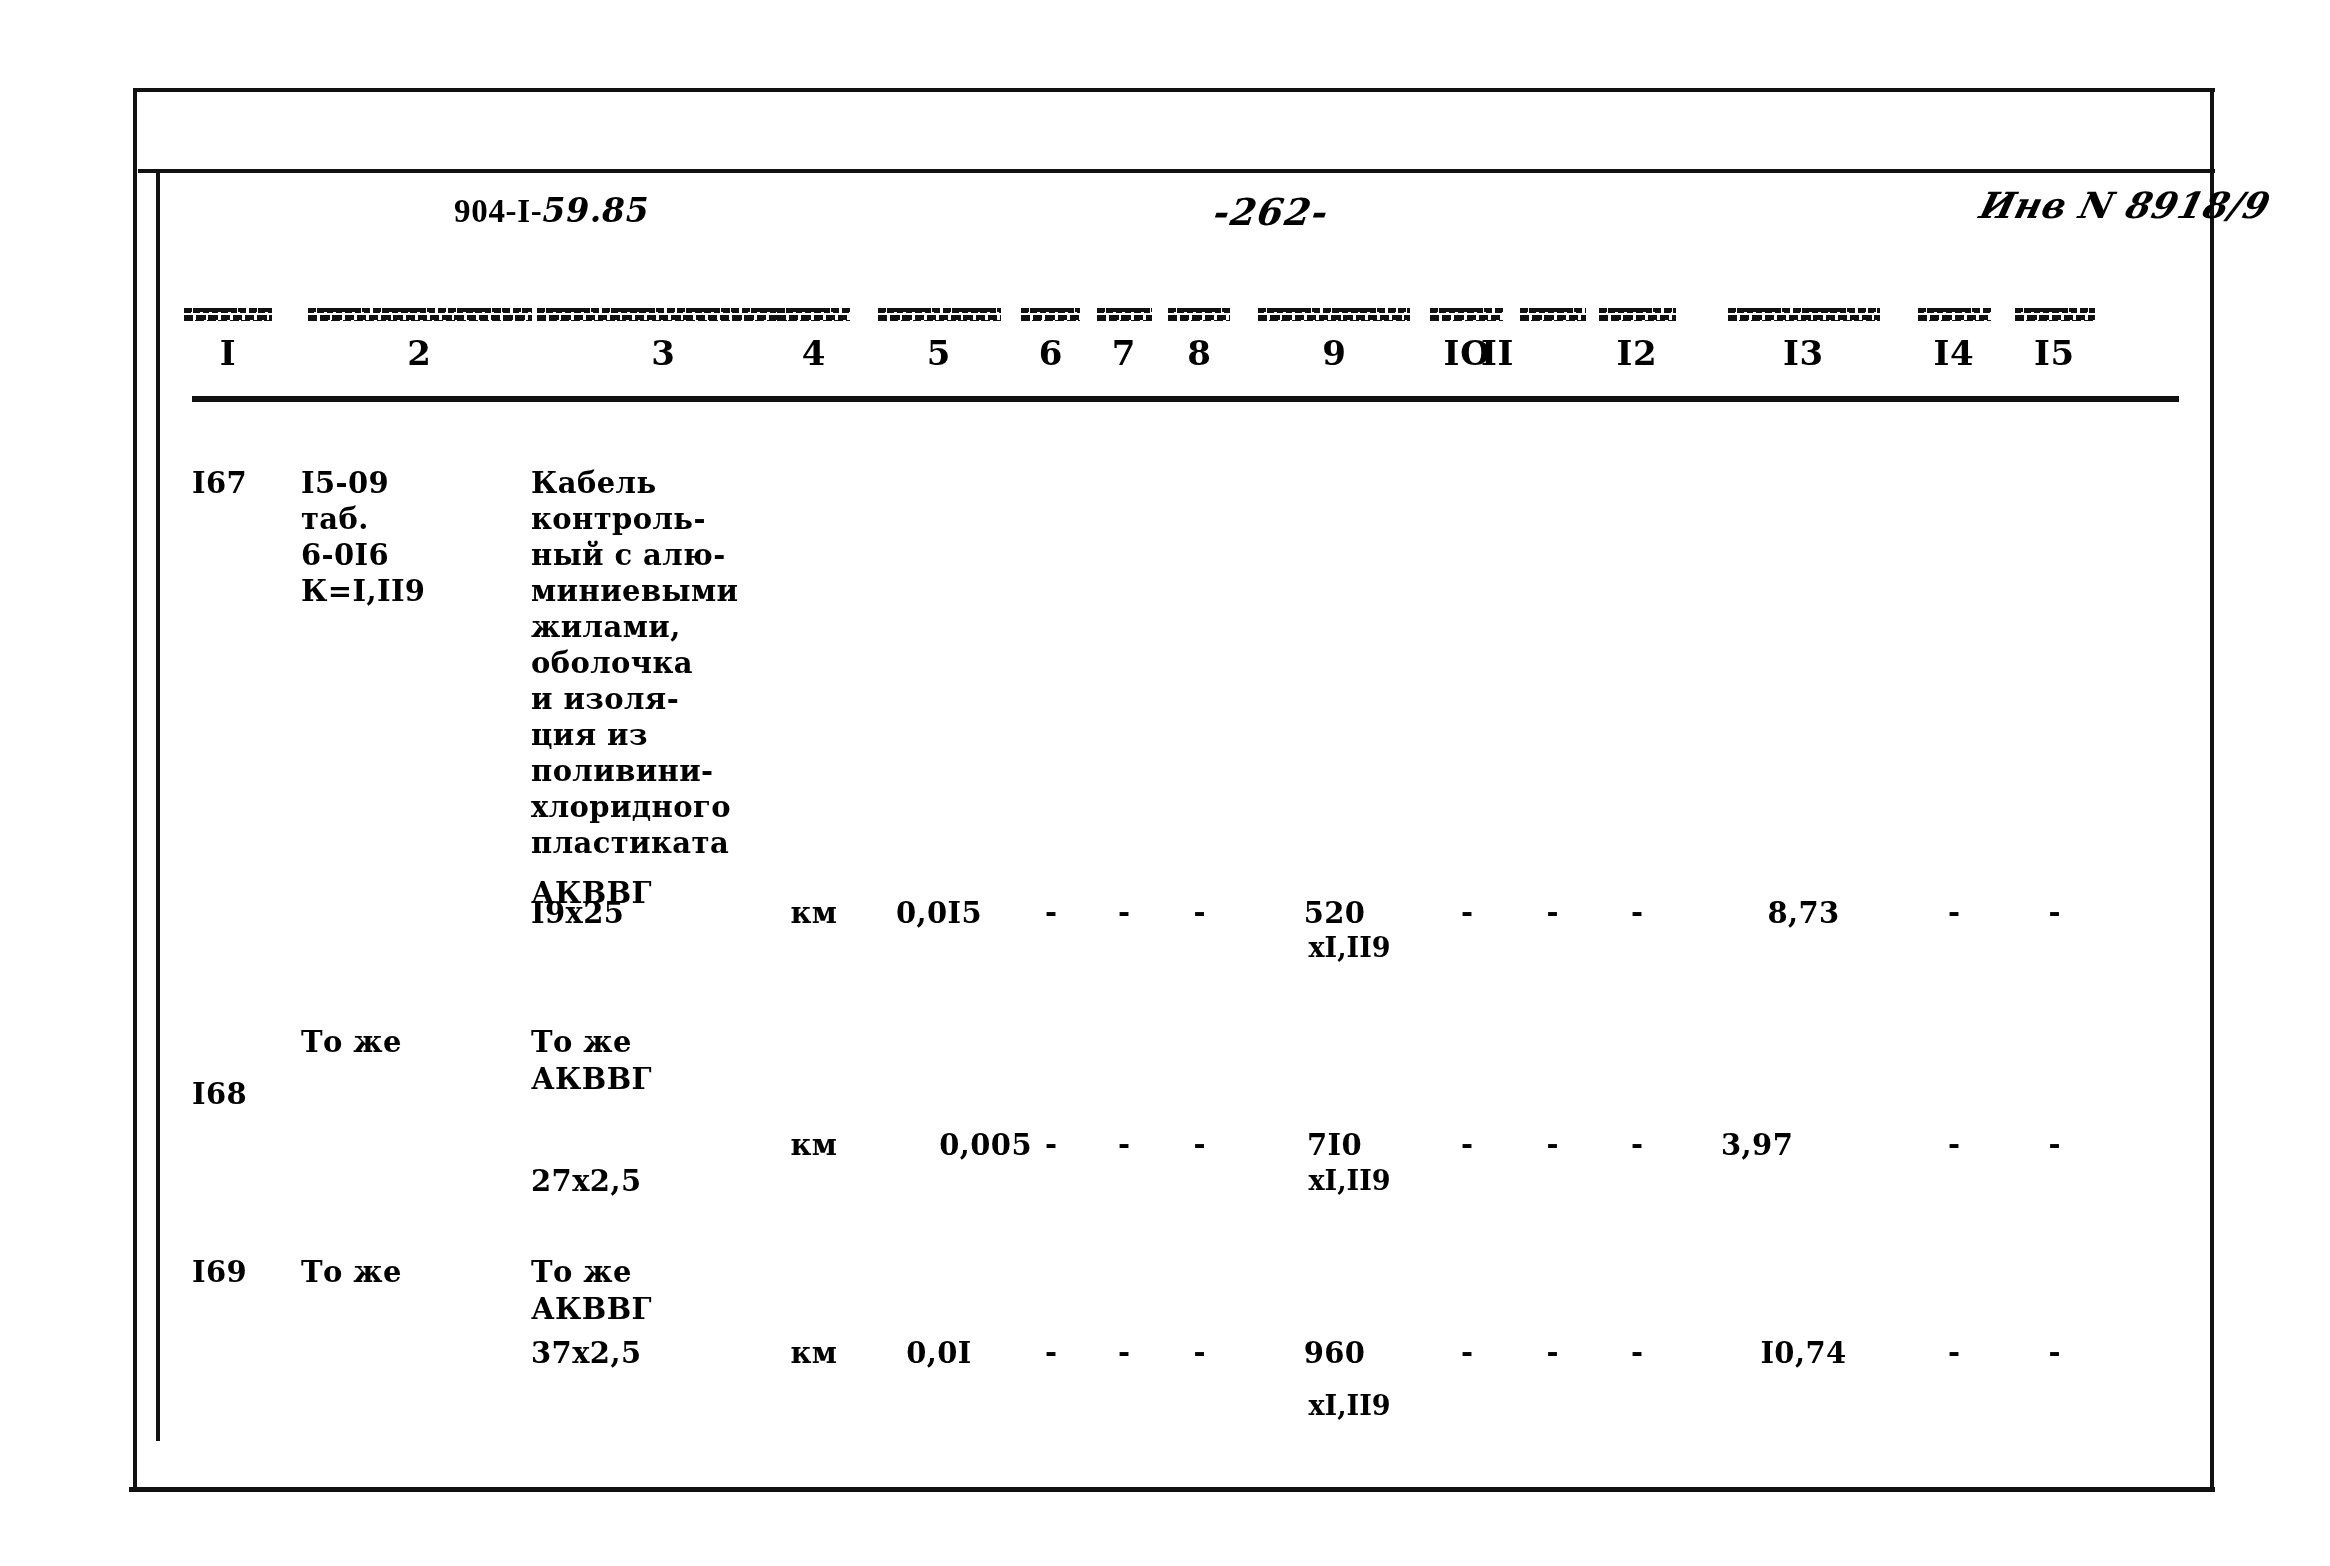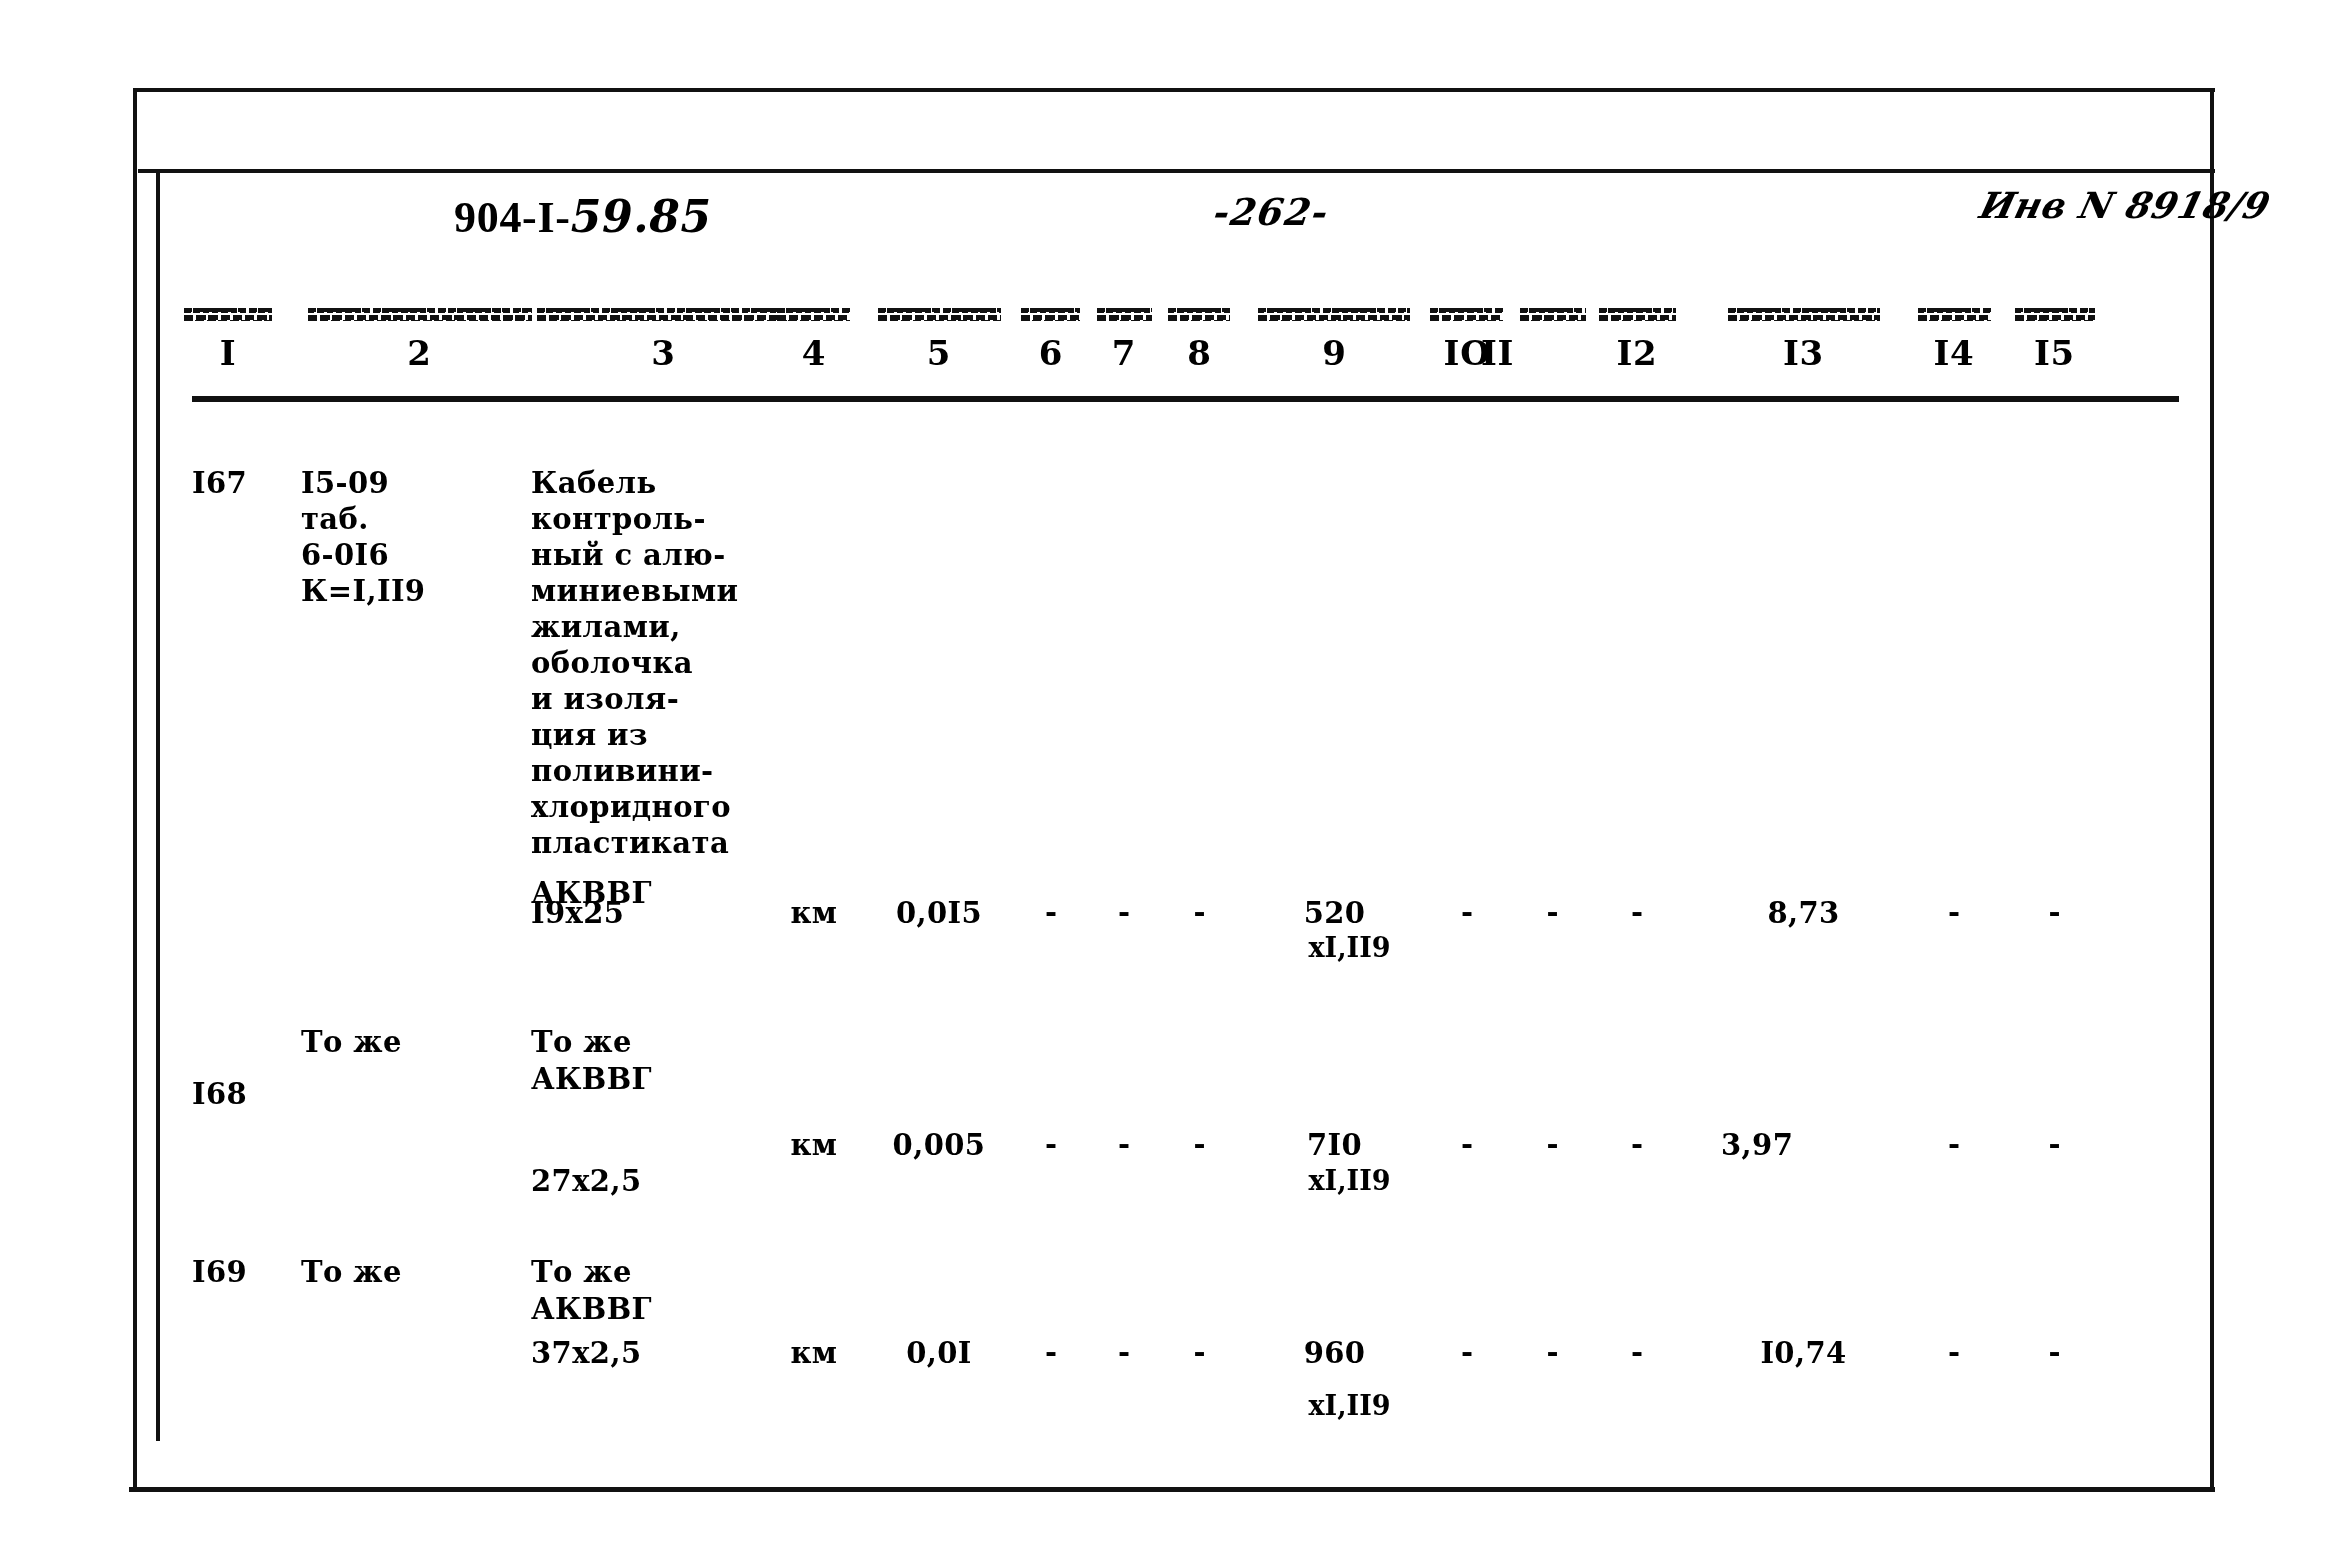--- a/index.html
+++ b/index.html
@@ -76,21 +76,21 @@
     left: 138px;
     top: 169px;
     width: 2077px;
     height: 4.3px;
     background: #111;
   }
   .hdr-left {
     position: absolute;
     left: 316px;
     top: 99px;
-    font-size: 44px;
+    font-size: 33px;
     font-weight: bold;
     letter-spacing: 0.7px;
     white-space: nowrap;
   }
   .hdr-left .stamp {
     font-family: "DejaVu Serif", serif;
     font-style: italic;
     font-weight: bold;
   }
   .hdr-center {
@@ -324,21 +324,21 @@
       <div class="dash" style="left: 1592px; top: 895px; width: 90px; text-align: center;">-</div>
       <div class="cell nowrap" style="left: 1721px; top: 895px; width: 165px; text-align: center;">8,73</div>
       <div class="dash" style="left: 1911px; top: 895px; width: 86px; text-align: center;">-</div>
       <div class="dash" style="left: 2008px; top: 895px; width: 93px; text-align: center;">-</div>
       <div class="cell" style="left: 192px; top: 1076px; width: 100px;">I68</div>
       <div class="cell" style="left: 301px; top: 1024px; width: 237px;">То же</div>
       <div class="cell" style="left: 531px; top: 1024px; width: 265px;">То же</div>
       <div class="cell nowrap" style="left: 531px; top: 1061px; width: 265px;">АКВВГ</div>
       <div class="cell nowrap" style="left: 531px; top: 1127px; width: 265px; margin-top: 36px;">27x2,5</div>
       <div class="cell nowrap" style="left: 771px; top: 1127px; width: 86px; text-align: center;">км</div>
-      <div class="cell nowrap" style="left: 871px; top: 1127px; width: 136px; text-align: center;">0,005</div>
+      <div class="cell nowrap" style="left: 896px; top: 1127px; width: 136px; text-align: right;">0,005</div>
       <div class="dash" style="left: 1015px; top: 1127px; width: 72px; text-align: center;">-</div>
       <div class="dash" style="left: 1090px; top: 1127px; width: 68px; text-align: center;">-</div>
       <div class="dash" style="left: 1162px; top: 1127px; width: 75px; text-align: center;">-</div>
       <div class="cell nowrap" style="left: 1252px; top: 1127px; width: 165px; text-align: center;">7I0</div>
       <div class="sub" style="left: 1267px; top: 1165px; width: 165px; text-align: center;">xI,II9</div>
       <div class="dash" style="left: 1424px; top: 1127px; width: 86px; text-align: center;">-</div>
       <div class="dash" style="left: 1513px; top: 1127px; width: 79px; text-align: center;">-</div>
       <div class="dash" style="left: 1592px; top: 1127px; width: 90px; text-align: center;">-</div>
       <div class="cell nowrap" style="left: 1721px; top: 1127px; width: 165px; text-align: left;">3,97</div>
       <div class="dash" style="left: 1911px; top: 1127px; width: 86px; text-align: center;">-</div>

